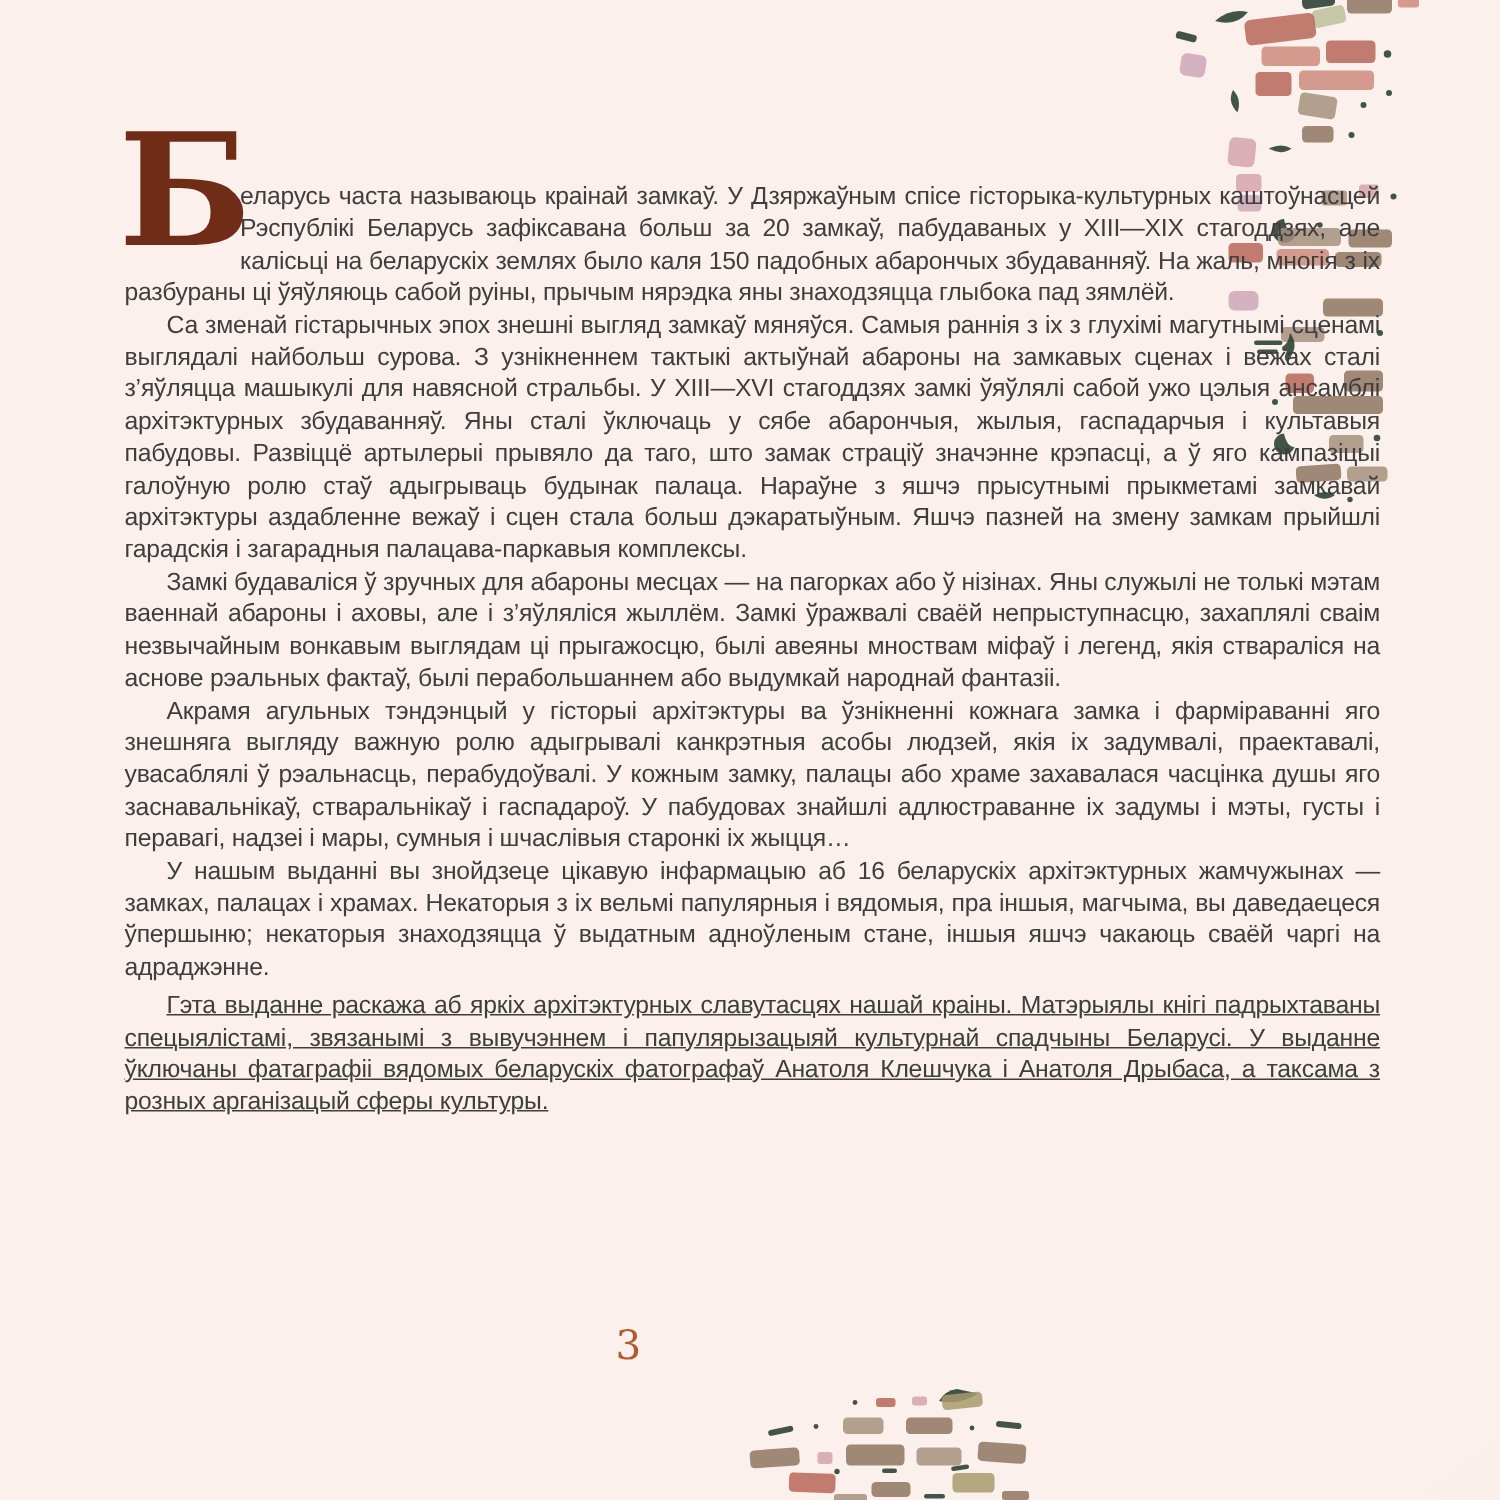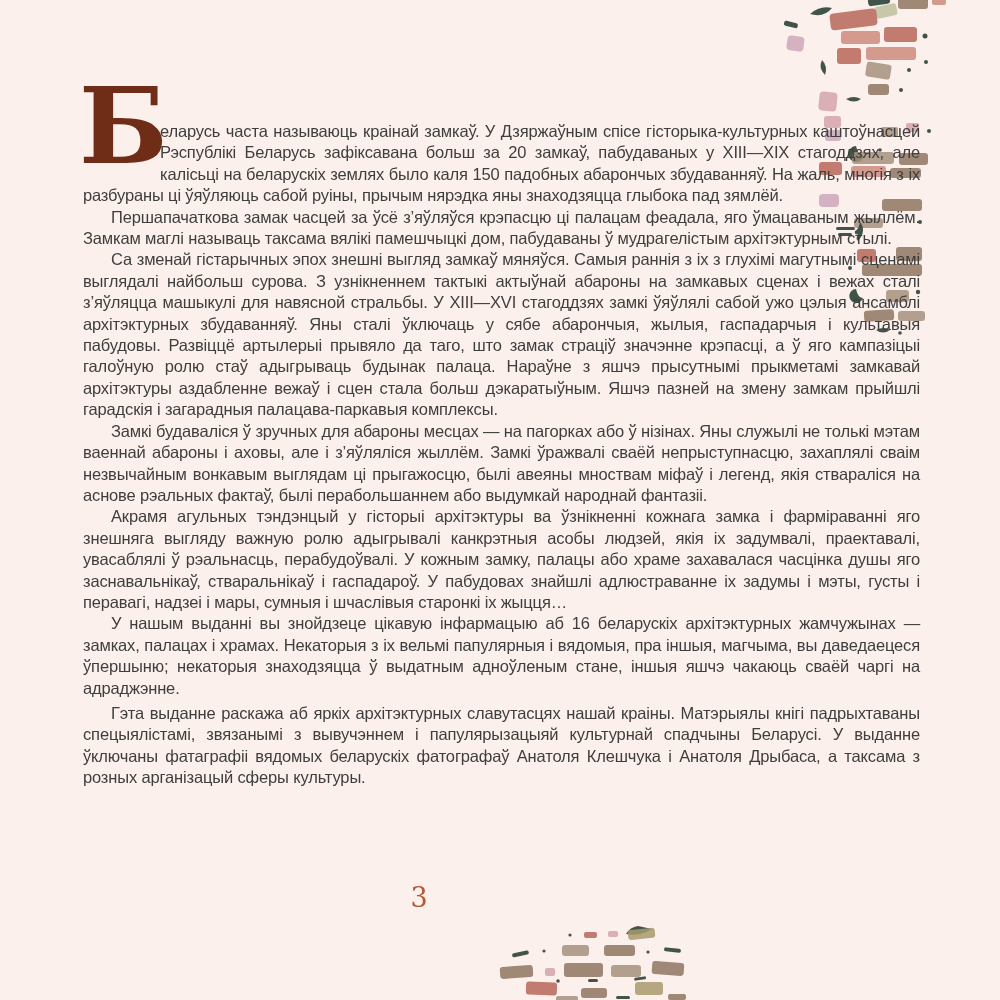--- a/index.html
+++ b/index.html
@@ -17,21 +17,21 @@
     position:absolute;
     left:83px;top:121px;width:837px;
     color:var(--body-text);
     font-size:16.5px;
     line-height:21.4px;
     letter-spacing:-0.15px;
     text-align:justify;
   }
   .para{margin:0;}
   .para.indent{text-indent:28px;}
-  .para.last{margin-top:4px;}
+  .para.last{margin-top:4px;text-decoration:underline;}
   .dropcap-box{
     float:left;
     width:77px;height:64px;
     position:relative;
   }
   .dropcap-glyph{
     position:absolute;left:-4px;top:-46px;
     font-family:"DejaVu Serif", serif;
     font-weight:bold;
     font-size:104px;line-height:104px;
@@ -116,21 +116,20 @@
     <path class="bk-dark" d="M96 330 q8 -4 14 0 q-7 5 -14 0 z"></path>
     <circle class="bk-dark" cx="120" cy="333" r="1.8"></circle>
   </svg>
 
   <div class="text-block">
     <p class="para">
       <span class="dropcap-box">
           <span class="dropcap-glyph">Б</span>
         </span><span>еларусь часта называюць краінай замкаў. У Дзяржаўным спісе гісторыка-культурных каштоўнасцей Рэспублікі Беларусь зафіксавана больш за 20 замкаў, пабудаваных у XIII—XIX стагоддзях, але калісьці на беларускіх землях было каля 150 падобных абарончых збудаванняў. На жаль, многія з іх разбураны ці ўяўляюць сабой руіны, прычым нярэдка яны знаходзяцца глыбока пад зямлёй.</span>
     </p>
-    <p class="para indent">Першапачаткова замак часцей за ўсё з’яўляўся крэпасцю ці палацам феадала, яго ўмацаваным жыллём. Замкам маглі называць таксама вялікі памешчыцкі дом, пабудаваны ў мудрагелістым архітэктурным стылі.</p>
     <p class="para indent">Са зменай гістарычных эпох знешні выгляд замкаў мяняўся. Самыя раннія з іх з глухімі магутнымі сценамі выглядалі найбольш сурова. З узнікненнем тактыкі актыўнай абароны на замкавых сценах і вежах сталі з’яўляцца машыкулі для навясной стральбы. У XIII—XVI стагоддзях замкі ўяўлялі сабой ужо цэлыя ансамблі архітэктурных збудаванняў. Яны сталі ўключаць у сябе абарончыя, жылыя, гаспадарчыя і культавыя пабудовы. Развіццё артылерыі прывяло да таго, што замак страціў значэнне крэпасці, а ў яго кампазіцыі галоўную ролю стаў адыгрываць будынак палаца. Нараўне з яшчэ прысутнымі прыкметамі замкавай архітэктуры аздабленне вежаў і сцен стала больш дэкаратыўным. Яшчэ пазней на змену замкам прыйшлі гарадскія і загарадныя палацава-паркавыя комплексы.</p>
     <p class="para indent">Замкі будаваліся ў зручных для абароны месцах — на пагорках або ў нізінах. Яны служылі не толькі мэтам ваеннай абароны і аховы, але і з’яўляліся жыллём. Замкі ўражвалі сваёй непрыступнасцю, захаплялі сваім незвычайным вонкавым выглядам ці прыгажосцю, былі авеяны мноствам міфаў і легенд, якія ствараліся на аснове рэальных фактаў, былі перабольшаннем або выдумкай народнай фантазіі.</p>
     <p class="para indent">Акрамя агульных тэндэнцый у гісторыі архітэктуры ва ўзнікненні кожнага замка і фарміраванні яго знешняга выгляду важную ролю адыгрывалі канкрэтныя асобы людзей, якія іх задумвалі, праектавалі, увасаблялі ў рэальнасць, перабудоўвалі. У кожным замку, палацы або храме захавалася часцінка душы яго заснавальнікаў, стваральнікаў і гаспадароў. У пабудовах знайшлі адлюстраванне іх задумы і мэты, густы і перавагі, надзеі і мары, сумныя і шчаслівыя старонкі іх жыцця…</p>
     <p class="para indent">У нашым выданні вы знойдзеце цікавую інфармацыю аб 16 беларускіх архітэктурных жамчужынах — замках, палацах і храмах. Некаторыя з іх вельмі папулярныя і вядомыя, пра іншыя, магчыма, вы даведаецеся ўпершыню; некаторыя знаходзяцца ў выдатным адноўленым стане, іншыя яшчэ чакаюць сваёй чаргі на адраджэнне.</p>
     <p class="para indent last">Гэта выданне раскажа аб яркіх архітэктурных славутасцях нашай краіны. Матэрыялы кнігі падрыхтаваны спецыялістамі, звязанымі з вывучэннем і папулярызацыяй культурнай спадчыны Беларусі. У выданне ўключаны фатаграфіі вядомых беларускіх фатографаў Анатоля Клешчука і Анатоля Дрыбаса, а таксама з розных арганізацый сферы культуры.</p>
   </div>
 
   <div class="page-number">3</div>
 
   <svg class="ornament bottom" viewBox="0 0 240 74" aria-hidden="true">

